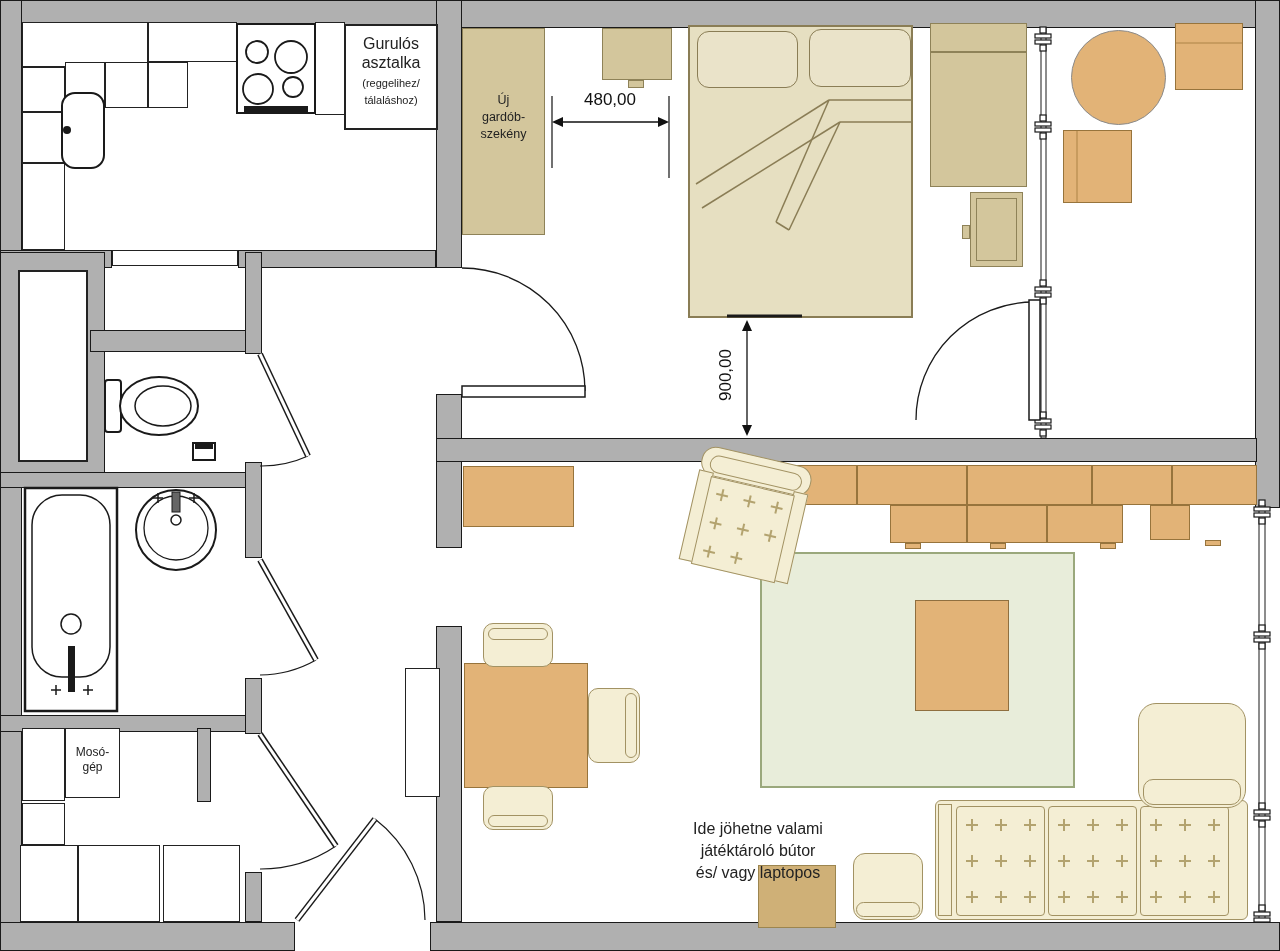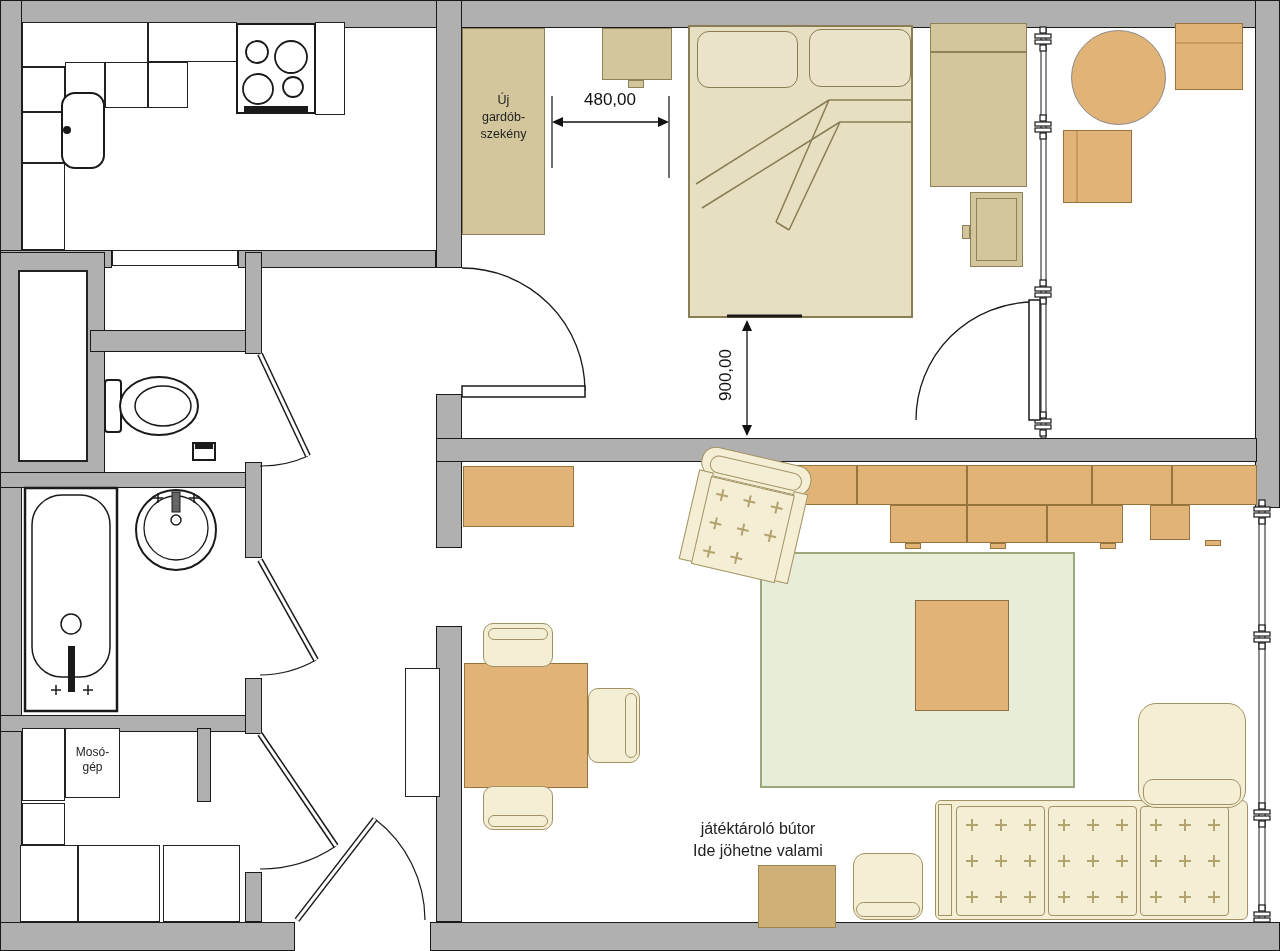--- a/index.html
+++ b/index.html
@@ -66,20 +66,26 @@
   <div class="abs wfurn" style="left:22px;top:22px;width:126px;height:45px;"></div>
   <div class="abs wfurn" style="left:148px;top:22px;width:89px;height:40px;"></div>
   <div class="abs wfurn" style="left:315px;top:22px;width:30px;height:93px;"></div>
   <div class="abs wfurn" style="left:65px;top:62px;width:40px;height:46px;"></div>
   <div class="abs wfurn" style="left:105px;top:62px;width:43px;height:46px;"></div>
   <div class="abs wfurn" style="left:148px;top:62px;width:40px;height:46px;"></div>
   <div class="abs wfurn" style="left:22px;top:67px;width:43px;height:45px;"></div>
   <div class="abs wfurn" style="left:22px;top:112px;width:43px;height:51px;"></div>
   <div class="abs wfurn" style="left:22px;top:163px;width:43px;height:87px;"></div>
 
+  <div class="abs wfurn lbl" style="left:344px;top:24px;width:94px;height:106px;border-width:2px;padding-top:8px;z-index:7;">
+    <span class="t16">Gurulós</span>
+    <span class="t16">asztalka</span>
+    <span class="t11" style="margin-top:4px;">(reggelihez/</span>
+    <span class="t11" style="margin-top:3px;">tálaláshoz)</span>
+  </div>
 
   <div class="abs wfurn lbl" style="left:65px;top:728px;width:55px;height:70px;padding-top:16px;z-index:7;">
     <span class="t12">Mosó-</span>
     <span class="t12">gép</span>
   </div>
   <div class="abs wfurn" style="left:22px;top:728px;width:43px;height:73px;"></div>
   <div class="abs wfurn" style="left:22px;top:803px;width:43px;height:42px;"></div>
   <div class="abs wfurn" style="left:20px;top:845px;width:58px;height:77px;"></div>
   <div class="abs wfurn" style="left:78px;top:845px;width:82px;height:77px;"></div>
   <div class="abs wfurn" style="left:163px;top:845px;width:77px;height:77px;"></div>
@@ -194,22 +200,23 @@
 
   <div class="abs cream" style="left:1138px;top:703px;width:108px;height:105px;border-radius:18px;">
     <div class="abs cream inner3" style="left:4px;top:75px;width:98px;height:26px;border-radius:10px;"></div>
   </div>
   <div class="abs cream" style="left:853px;top:853px;width:70px;height:67px;border-radius:12px;">
     <div class="abs cream inner3" style="left:2px;top:48px;width:64px;height:15px;border-radius:8px;"></div>
   </div>
 
   <div class="abs" style="left:758px;top:865px;width:78px;height:63px;background:#cfb077;border:1px solid #9c854f;z-index:4;"></div>
   <div class="abs lbl" style="left:638px;top:818px;width:240px;height:96px;">
+    <span class="t15">Ide jöhetne valami</span>
     <span class="t15">játéktároló bútor</span>
-    <span class="t15">Ide jöhetne valami</span>
+    <span class="t15">és/ vagy laptopos</span>
   </div>
 
   <div class="abs orange" style="left:464px;top:663px;width:124px;height:125px;"></div>
   <div class="abs cream" style="left:483px;top:623px;width:70px;height:44px;border-radius:10px;">
     <div class="abs cream inner3" style="left:4px;top:4px;width:60px;height:12px;border-radius:6px;"></div>
   </div>
   <div class="abs cream" style="left:588px;top:688px;width:52px;height:75px;border-radius:10px;">
     <div class="abs cream inner3" style="left:36px;top:4px;width:12px;height:65px;border-radius:6px;"></div>
   </div>
   <div class="abs cream" style="left:483px;top:786px;width:70px;height:44px;border-radius:10px;">

